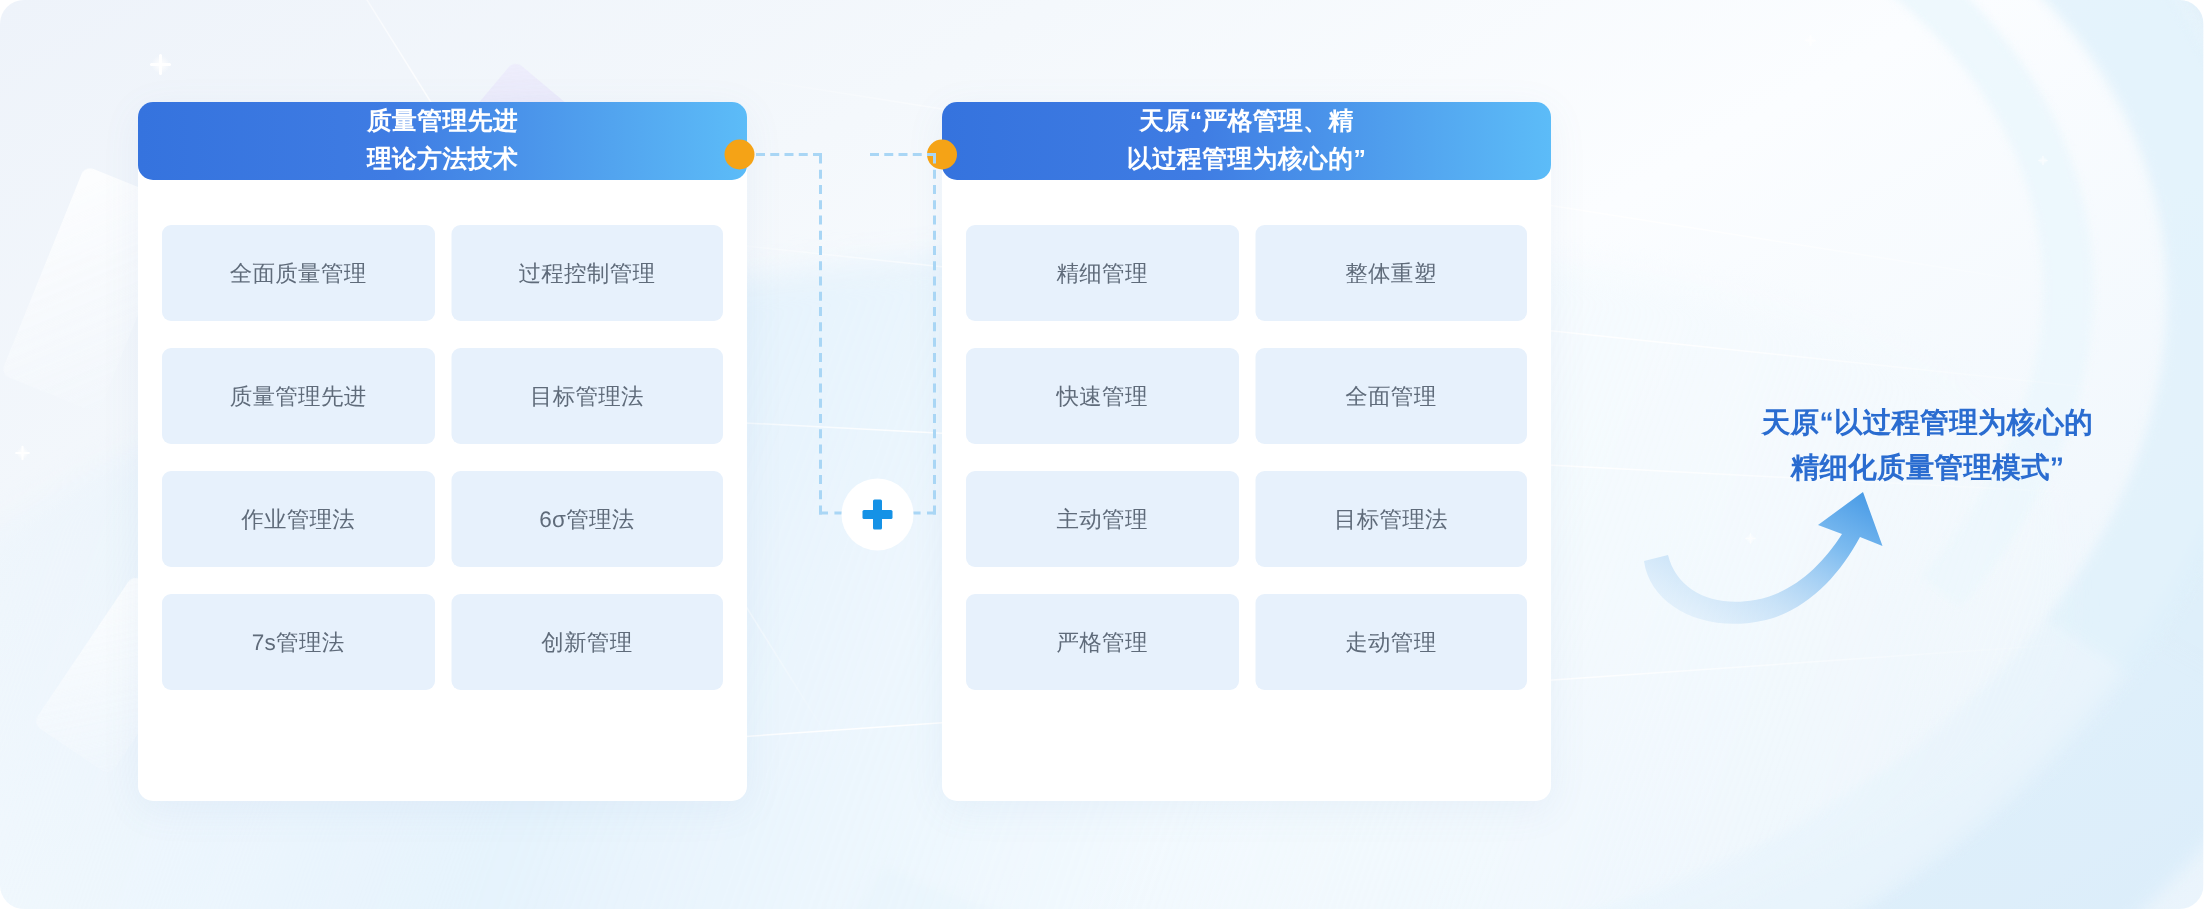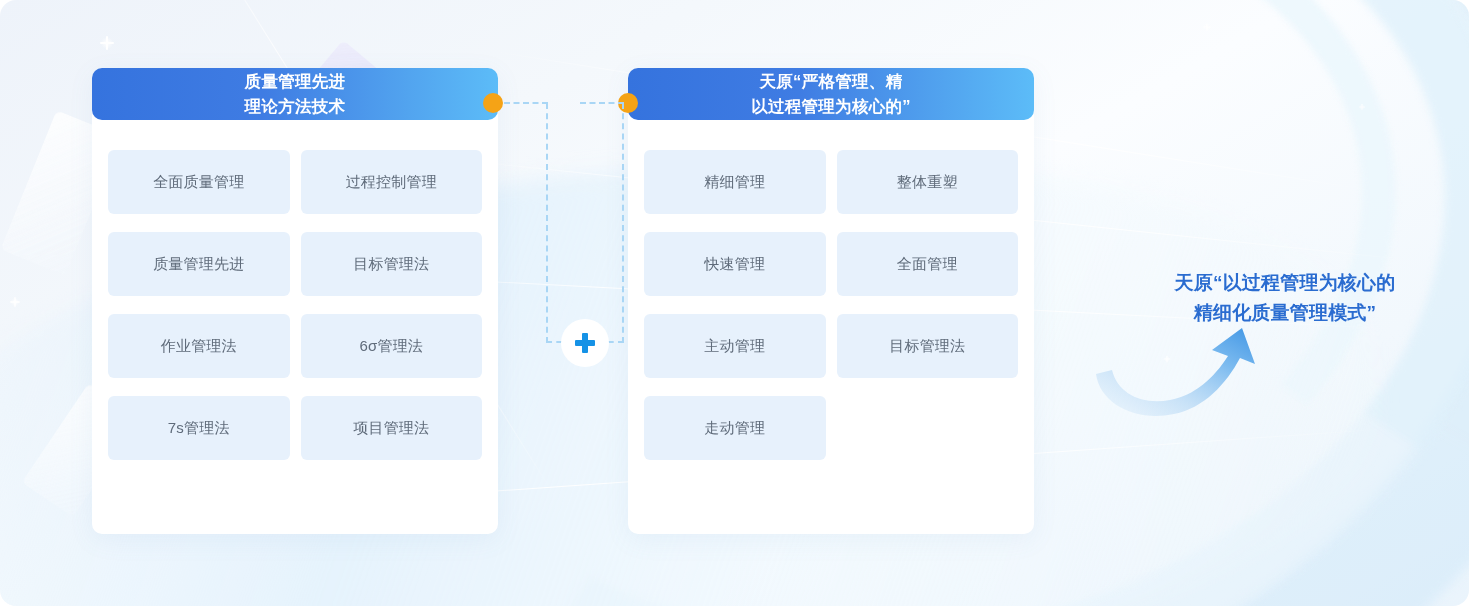--- a/index.html
+++ b/index.html
@@ -278,38 +278,39 @@
       </div>
     </div>
     <div class="grid">
       <div class="cell">全面质量管理</div>
       <div class="cell">过程控制管理</div>
       <div class="cell">质量管理先进</div>
       <div class="cell">目标管理法</div>
       <div class="cell">作业管理法</div>
       <div class="cell">6σ管理法</div>
       <div class="cell">7s管理法</div>
-      <div class="cell">项目管理法</div>
+      <div class="cell">创新管理</div>
     </div>
   </div>
 
   <div class="panel" id="panel-right">
     <div class="panel-header">
       <div>
         <span>天原“严格管理、精</span>
         <span>以过程管理为核心的”</span>
       </div>
     </div>
     <div class="grid">
       <div class="cell">精细管理</div>
       <div class="cell">整体重塑</div>
       <div class="cell">快速管理</div>
       <div class="cell">全面管理</div>
       <div class="cell">主动管理</div>
       <div class="cell">目标管理法</div>
+      <div class="cell">严格管理</div>
       <div class="cell">走动管理</div>
     </div>
   </div>
 
   <div id="connector">
     <div class="dot dot-left"></div>
     <div class="dot dot-right"></div>
     <div class="dash-h dash-h-left"></div>
     <div class="dash-h dash-h-right"></div>
     <div class="dash-v dash-v-left"></div>

